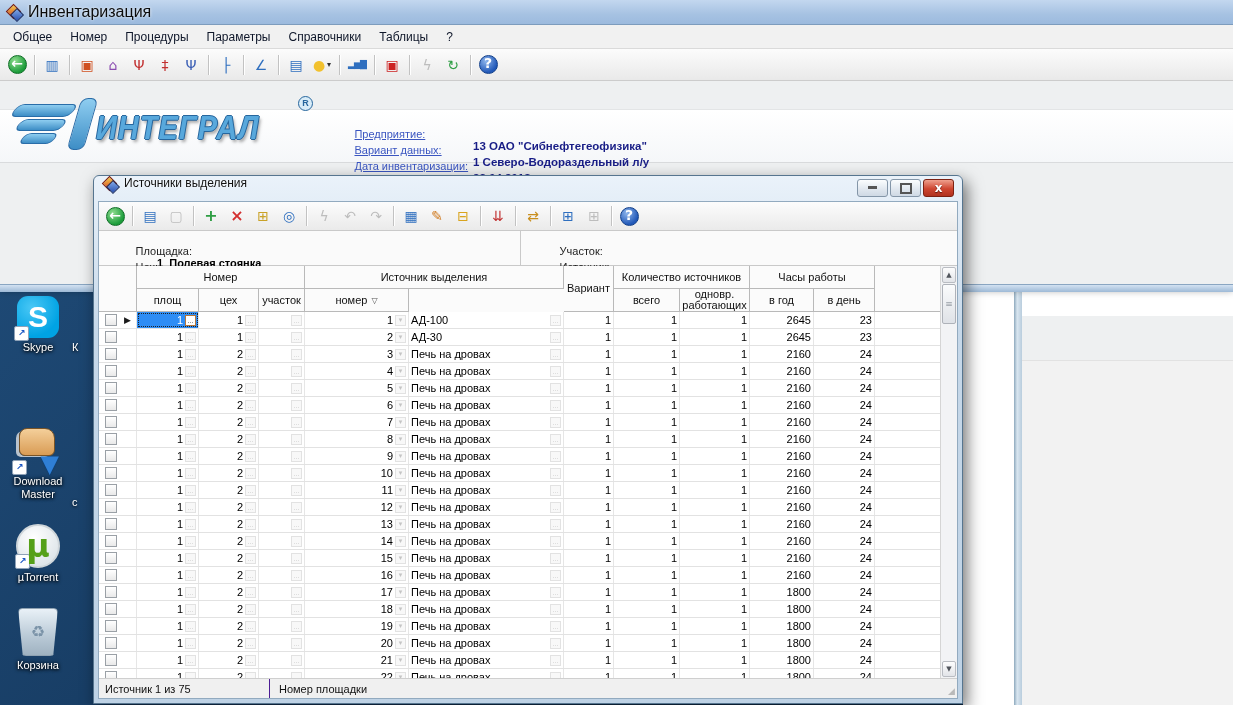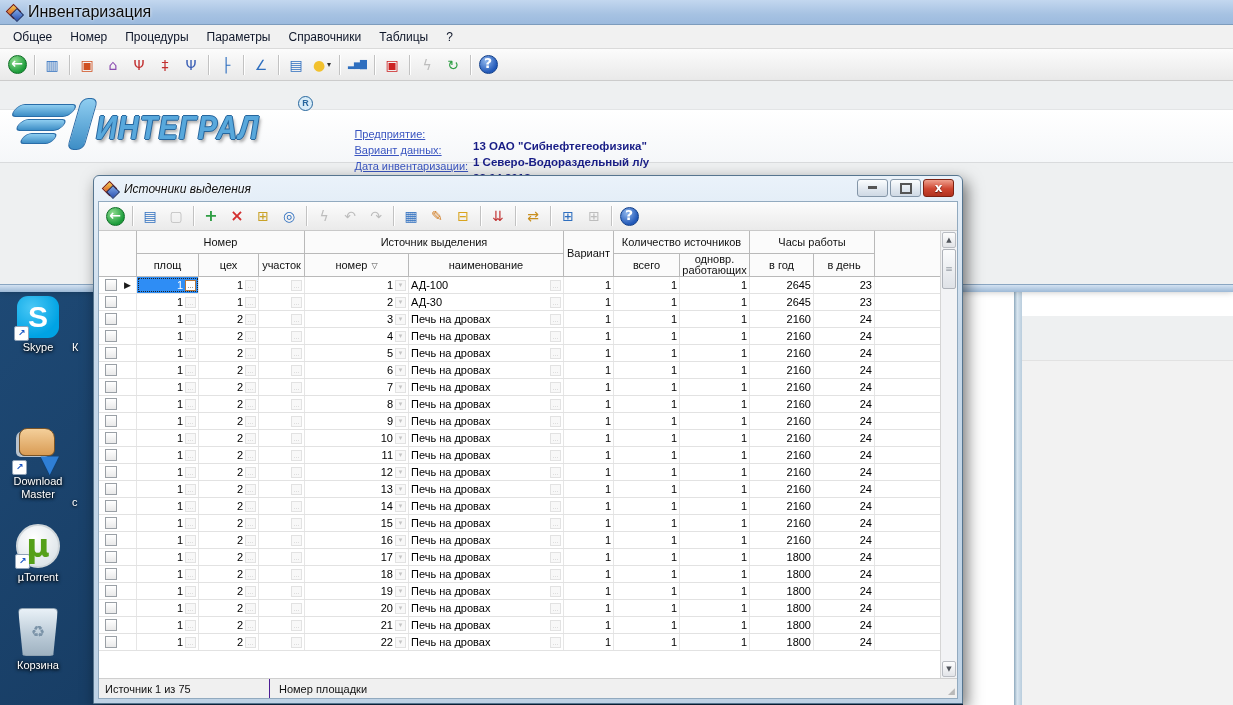--- a/index.html
+++ b/index.html
@@ -95,21 +95,21 @@
   #bg-win .vborder{position:absolute;left:51px;top:0;bottom:0;width:8px;
         background:linear-gradient(90deg,#8ea9bd,#d9e6f0 40%,#b9cddd);}
   #bg-win .b-white{position:absolute;left:59px;right:0;top:0;height:29px;background:#fff;}
   #bg-win .b-gray{position:absolute;left:59px;right:0;top:29px;height:44px;background:#eef0f1;border-bottom:1px solid #e2e2e2;}
   #bg-win .b-rest{position:absolute;left:59px;right:0;top:74px;bottom:0;background:#f2f2f2;}
 
   
   #child-win{position:absolute;left:93px;top:175px;width:870px;height:529px;box-sizing:border-box;
         background:linear-gradient(#eaf2fa,#c6d8e9 30%,#bed2e5);border:1px solid #56758f;
         border-radius:6px 6px 0 0;padding:25px 4px 4px;box-shadow:4px 6px 16px rgba(0,0,0,.55);}
-  .ctitle{position:absolute;left:0;top:0;right:0;height:25px;display:flex;align-items:center;padding-left:8px;font-style:italic;}
+  .ctitle{position:absolute;left:0;top:0;right:0;height:25px;display:flex;align-items:flex-start;padding-left:8px;}
   .ctitle .t{font-size:12px;color:#101010;margin-left:6px;text-shadow:0 0 3px #fff;}
   .winbtns{position:absolute;right:8px;top:3px;display:flex;gap:2px;}
   .wbtn{width:31px;height:18px;border:1px solid #8496a8;border-radius:3px;
         background:linear-gradient(#fbfdfe,#dfe6ee 60%,#cfd9e4);
         font:bold 10px/16px "DejaVu Sans",sans-serif;color:#444;text-align:center;padding:0;}
   .wbtn .bar{display:inline-block;width:9px;height:3px;background:#555;margin-bottom:2px;}
   .wbtn .box{display:inline-block;width:8px;height:7px;border:2px solid #555;margin-top:3px;}
   .wbtn.close{background:linear-gradient(#efa08e,#ce4631 55%,#b03220);border-color:#7c2113;
         color:#fff;font-size:12px;text-shadow:0 1px 1px #5e170c;}
   .ccontent{height:100%;background:#fff;border:1px solid #92aabf;display:flex;flex-direction:column;box-sizing:border-box;}
@@ -372,38 +372,56 @@
           </button>
           <button class="tbtn disabled">
             <span class="glyph" style="color: rgb(184, 184, 184);">⊞</span>
           </button>
           <div class="tsep"></div>
           <button class="tbtn">
             <span class="glyph circle circle-blue">?</span>
           </button>
         </div>
 
+      <div class="context">
+        <div class="vdiv"></div>
+        <div class="cxrow" style="left:6px;top:2px;">
+          <span class="cxl">Площадка:</span>
+          <span class="cxv" style="left:52px;">1  Полевая стоянка</span>
+        </div>
+        <div class="cxrow" style="left:6px;top:18px;">
+          <span class="cxl">Цех:</span>
+          <span class="cxv" style="left:52px;">1  Энергоснабжение</span>
+        </div>
+        <div class="cxrow" style="left:430px;top:2px;">
+          <span class="cxl">Участок:</span>
+          <span class="cxv" style="left:72px;"></span>
+        </div>
+        <div class="cxrow" style="left:430px;top:18px;">
+          <span class="cxl">Источник:</span>
+          <span class="cxv" style="left:72px;">1  АД-100</span>
+        </div>
+      </div>
 
       <div class="table-wrap">
         <div class="thead tgrid">
           <div class="hc" style="grid-row:1/3;grid-column:1;"></div>
           <div class="hc" style="grid-row:1;grid-column:2/5;">Номер</div>
           <div class="hc" style="grid-row:1;grid-column:5/7;">Источник выделения</div>
           <div class="hc" style="grid-row:1/3;grid-column:7;">Вариант</div>
           <div class="hc" style="grid-row:1;grid-column:8/10;">Количество источников</div>
           <div class="hc" style="grid-row:1;grid-column:10/12;">Часы работы</div>
           <div class="hc filler" style="grid-row:1/3;grid-column:12;"></div>
           <div class="hc" style="grid-row:2;grid-column:2;">площ</div>
           <div class="hc" style="grid-row:2;grid-column:3;">цех</div>
           <div class="hc" style="grid-row:2;grid-column:4;">участок</div>
           <div class="hc" style="grid-row:2;grid-column:5;">
             <span>номер</span>
             <span class="sortmark">▽</span>
           </div>
-          <div class="hc" style="grid-row:2;grid-column:6;">наименование</div>
           <div class="hc" style="grid-row:2;grid-column:8;">всего</div>
           <div class="hc" style="grid-row:2;grid-column:9;">одновр. работающих</div>
           <div class="hc" style="grid-row:2;grid-column:10;">в год</div>
           <div class="hc" style="grid-row:2;grid-column:11;">в день</div>
         </div>
         <div class="tbody" id="tbody">
             <div class="trow tgrid">
               <div class="tc">
                 <span class="cb"></span>
                 <span class="tri glyph">▶</span>

